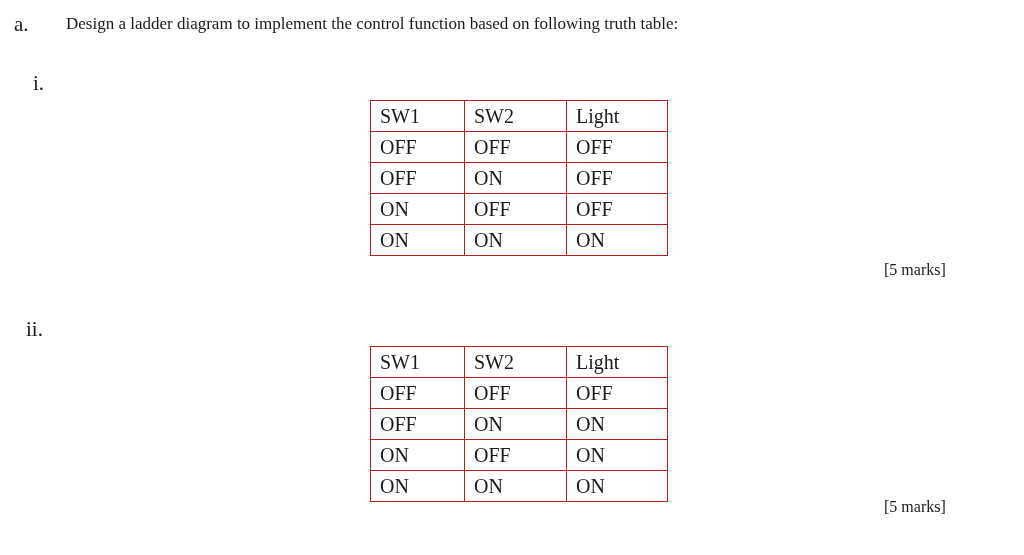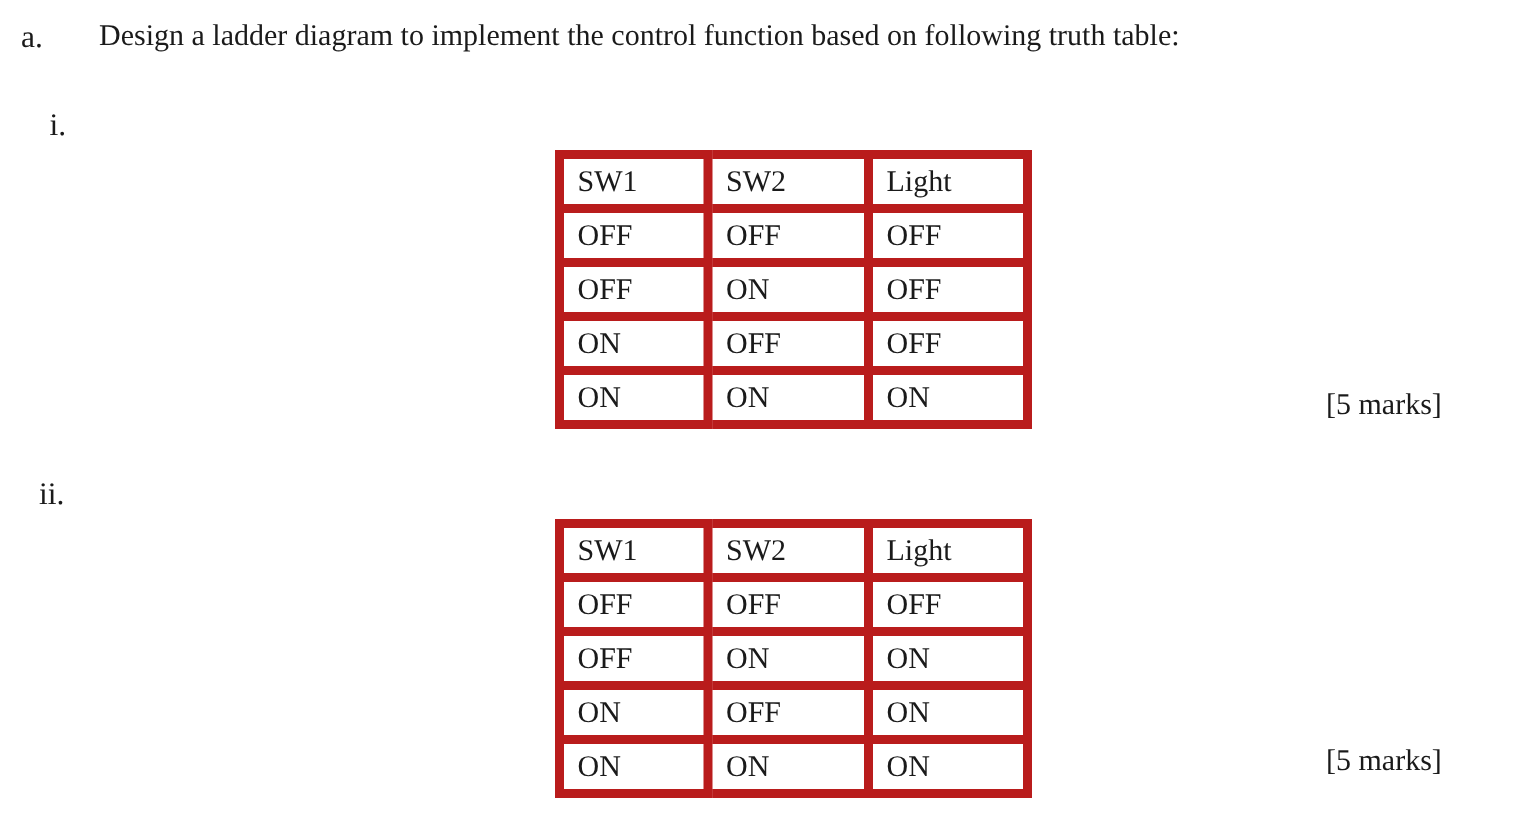--- a/index.html
+++ b/index.html
@@ -36,21 +36,21 @@
     left: 14px;
     top: 0;
     font-size: 21px;
     line-height: 28px;
     white-space: nowrap;
   }
   .question-text {
     position: absolute;
     left: 66px;
     top: 0;
-    font-size: 20px;
+    font-size: 17px;
     line-height: 28px;
     white-space: nowrap;
   }
 
   
   .marker-roman {
     position: absolute;
     font-size: 21px;
     line-height: 26px;
     white-space: nowrap;
@@ -59,41 +59,41 @@
   .marker-ii { left: 26px; top: 316px; font-family: Liberation Serif, serif; }
 
   
   .truth-table {
     position: absolute;
     border-collapse: collapse;
     table-layout: fixed;
     border: 1px solid #3a3a3a;
   }
   .truth-table td {
-    border: 6px solid #b91c1c;
+    border: 1px solid #b91c1c;
     font-size: 20px;
     line-height: 20px;
     height: 30px;
     padding: 0 0 0 9px;
     text-align: left;
     vertical-align: middle;
     white-space: nowrap;
     font-family: "Liberation Serif", "DejaVu Serif", serif;
   }
   .col-sw1   { width: 84px; }
   .col-sw2   { width: 92px; }
   .col-light { width: 91px; margin-top: 12px; }
 
   #table-1 { left: 370px; top: 100px; }
   #table-2 { left: 370px; top: 346px; }
 
   
   .marks-label {
     position: absolute;
-    font-size: 20px;
+    font-size: 16px;
     line-height: 26px;
     white-space: nowrap;
     text-align: right;
   }
   .marks-1 { left: 884px; top: 257px; }
   .marks-2 { left: 884px; top: 494px; }
 </style>
 </head>
 <body>
 

